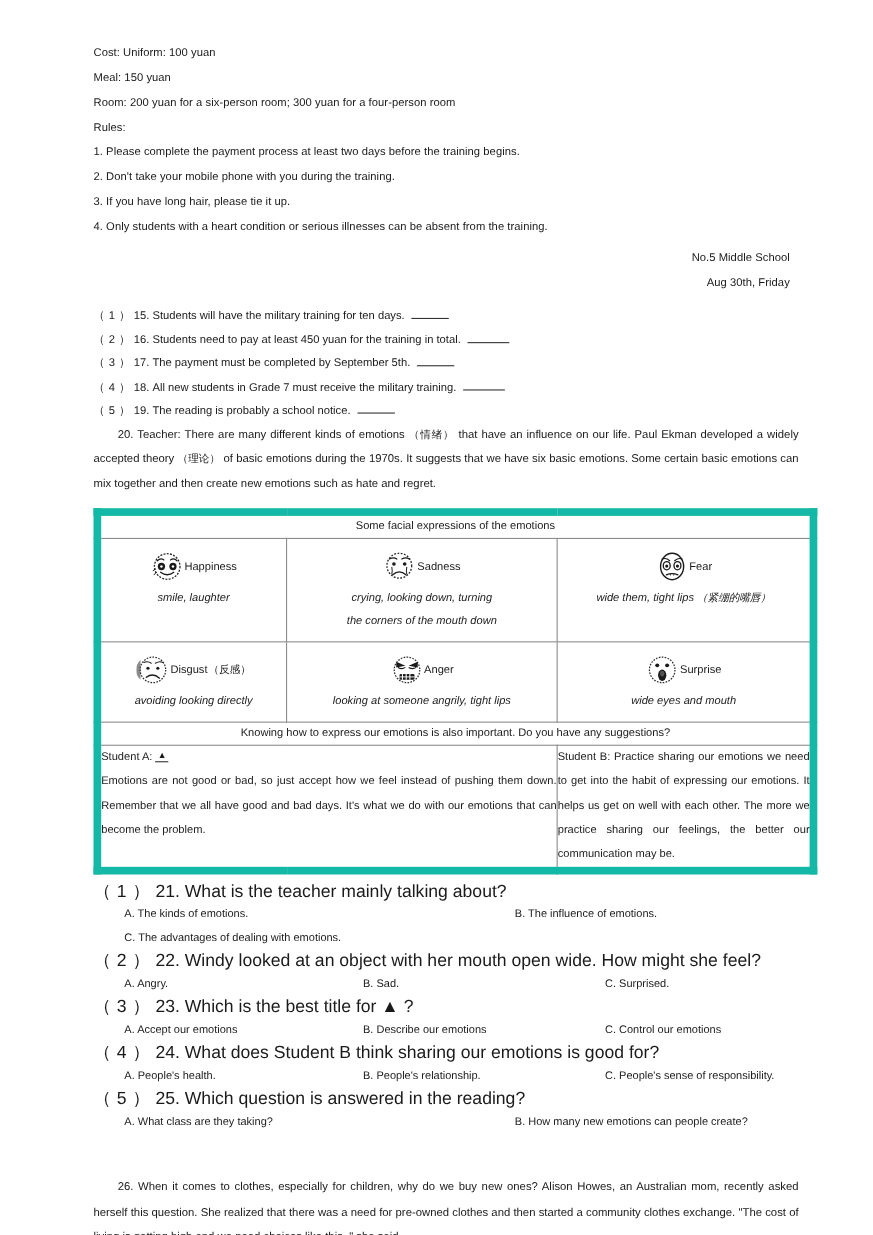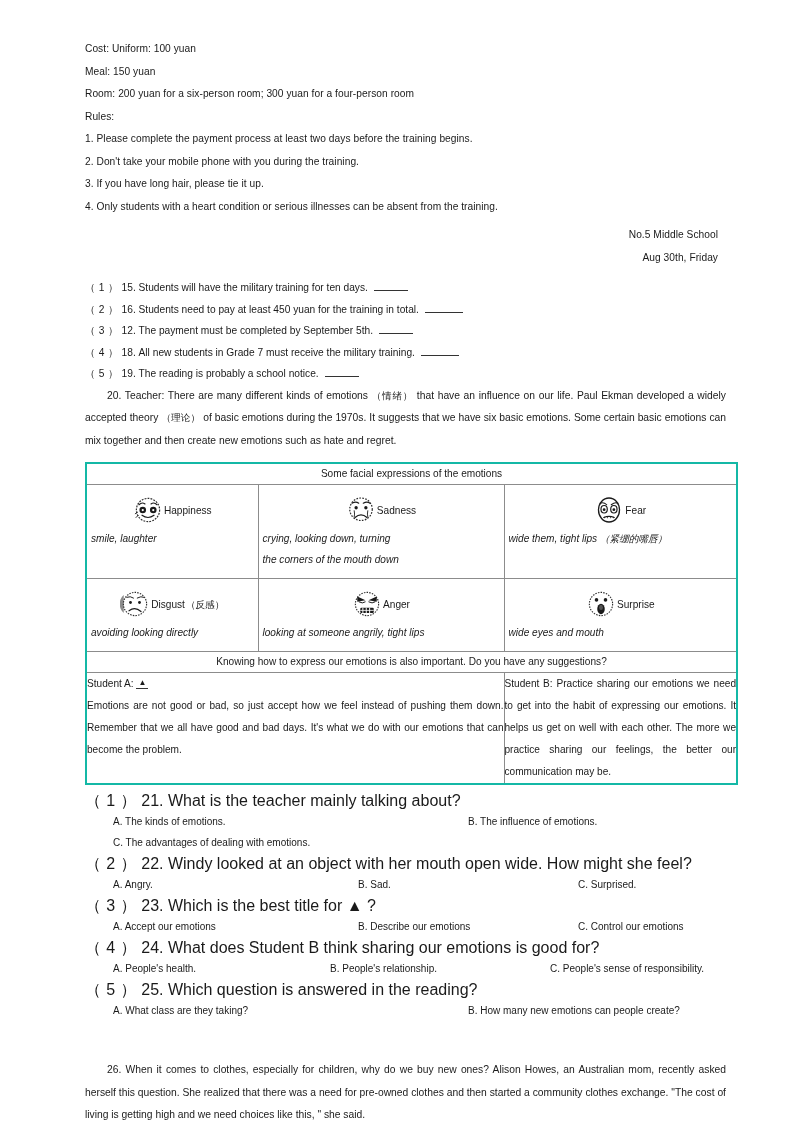--- a/index.html
+++ b/index.html
@@ -62,34 +62,35 @@
   }
   .para.first-indent { text-indent: 22px; }
   .cn { font-family: "DejaVu Sans", sans-serif; font-size: 9.6px; }
 
   
   table.emo {
     margin-top: 10px;
     border-collapse: collapse;
     width: 651px;
     table-layout: fixed;
-    border: 2px solid #14b8a6;
+    border: 7px solid #14b8a6;
   }
   table.emo td {
     border: 1px solid #8c8c8c;
     font-size: 10.1px;
     padding: 0;
     vertical-align: top;
   }
   .t-head {
     text-align: center;
     padding: 4px 0 5px 0 !important;
     font-size: 10.1px;
   }
   .cellbox {
+    text-align: center;
     padding: 7px 4px 8px 4px;
     line-height: 21px;
   }
   .facerow {
     display: flex;
     align-items: center;
     justify-content: center;
     gap: 1px;
     height: 36px;
   }
@@ -125,21 +126,21 @@
     white-space: nowrap;
   }
   .opts {
     display: flex;
     font-size: 10px;
     line-height: 21px;
     padding-left: 28px;
   }
   .opts.two > div:nth-child(1) { width: 355px; }
   .opts.three > div:nth-child(1) { width: 217px; }
-  .opts.three > div:nth-child(2) { width: 220px; margin-left: 28px; }
+  .opts.three > div:nth-child(2) { width: 220px; }
   .opts.w3b > div:nth-child(1) { width: 217px; }
   .opts.w3b > div:nth-child(2) { width: 220px; }
 
   .tail-para {
     font-size: 10.3px;
     line-height: 22.5px;
     text-align: justify;
     text-justify: inter-word;
     margin-top: 38px;
   }
@@ -183,21 +184,21 @@
       <span class="blank"></span>
     </div>
     <div class="qitem">
       <span class="paren">（ 2 ）</span>
       <span>16.</span>
       <span>Students need to pay at least 450 yuan for the training in total.</span>
       <span class="blank w2"></span>
     </div>
     <div class="qitem">
       <span class="paren">（ 3 ）</span>
-      <span>12.</span>
+      <span>17.</span>
       <span>The payment must be completed by September 5th.</span>
       <span class="blank"></span>
     </div>
     <div class="qitem">
       <span class="paren">（ 4 ）</span>
       <span>18.</span>
       <span>All new students in Grade 7 must receive the military training.</span>
       <span class="blank w2"></span>
     </div>
     <div class="qitem">

